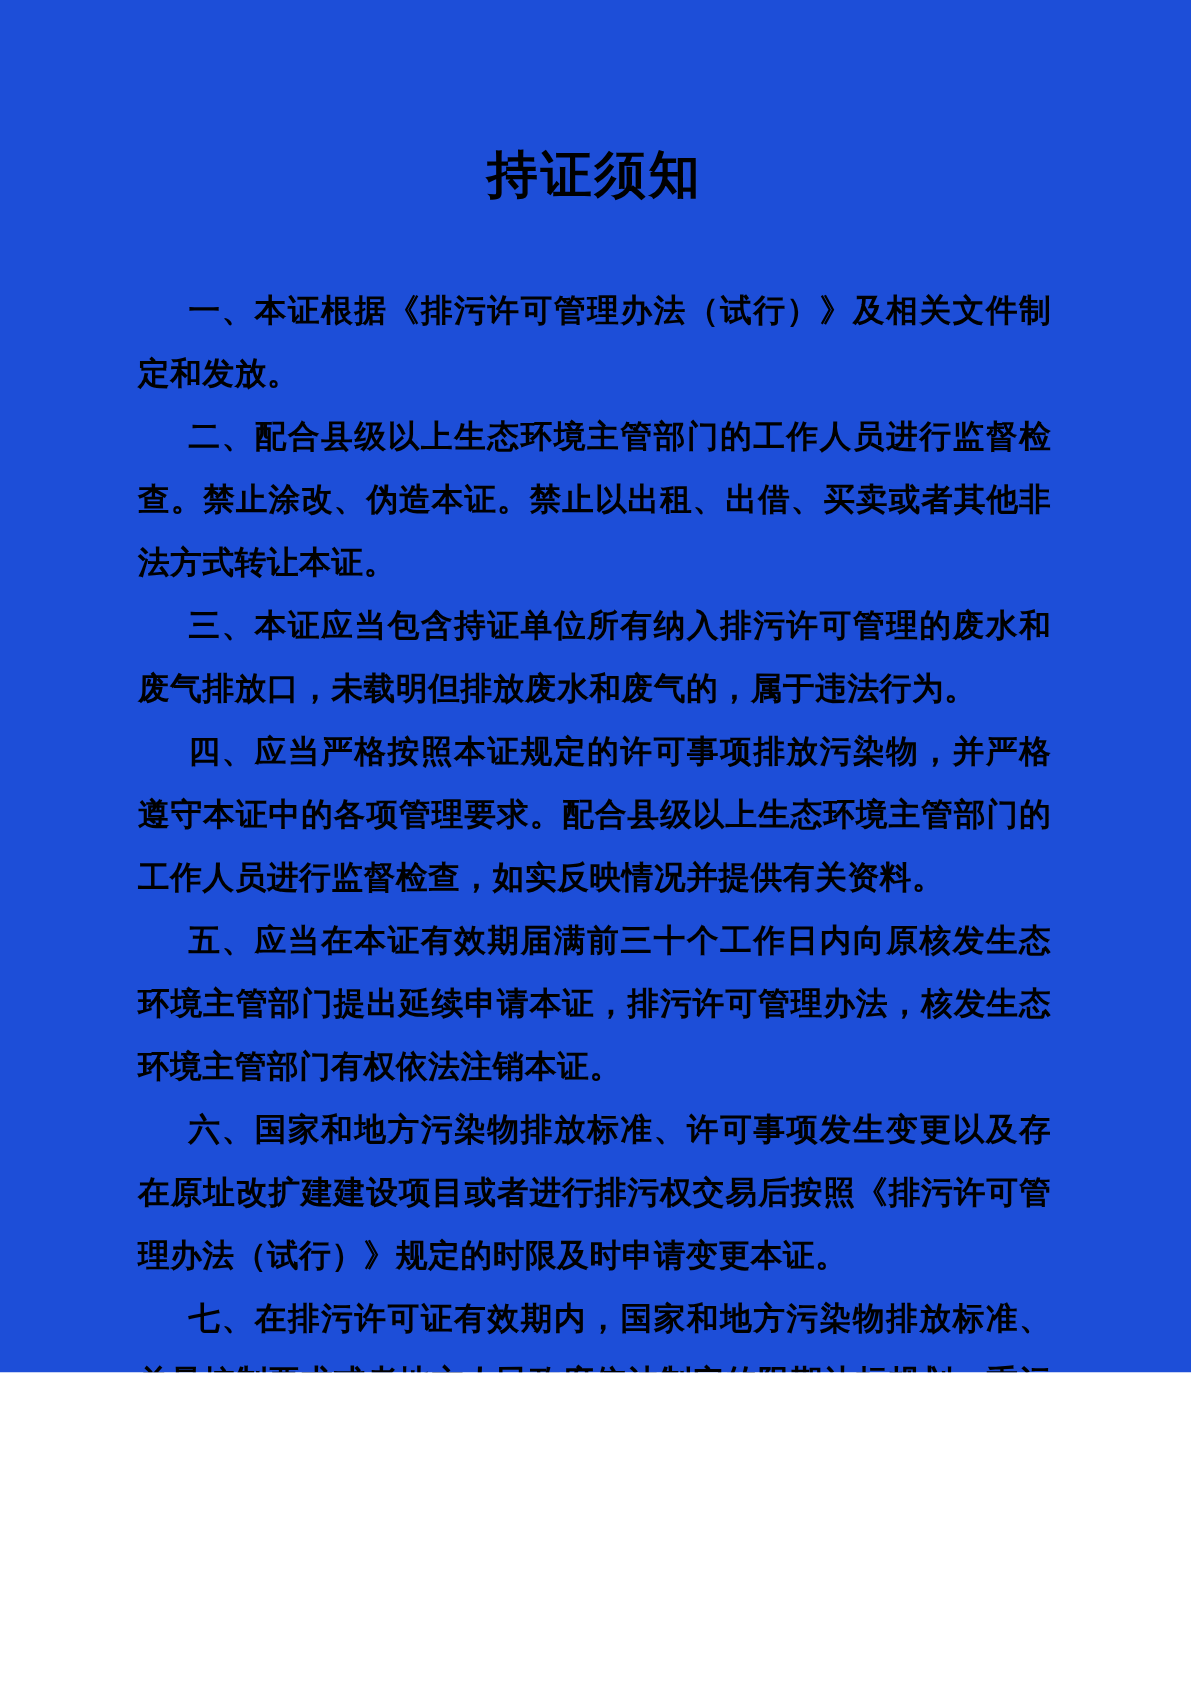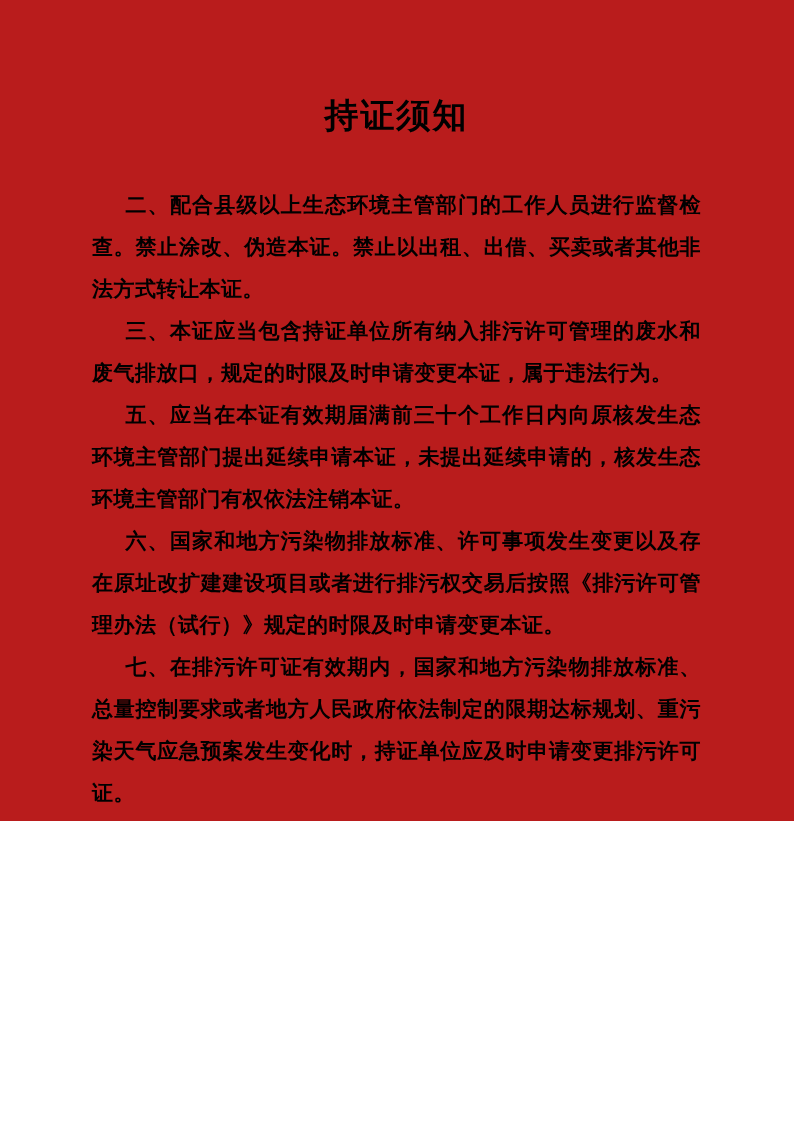--- a/index.html
+++ b/index.html
@@ -4,26 +4,26 @@
 <title>持证须知</title>
 <style>
   html, body {
     margin: 0;
     padding: 0;
     background: #ffffff;
   }
   .page {
     position: relative;
     width: 794px;
-    height: 821px;
+    height: 915px;
     margin: 0 auto;
-    background: #b91c1c;
+    background: #1d4ed8;
     box-sizing: border-box;
     padding: 98px 93px 0 92px;
-    font-family: Liberation Mono, monospace;
+    font-family: Liberation Serif, serif;
     color: #000000;
     overflow: hidden;
   }
   .doc-title {
     margin: 0 0 48px 0;
     font-size: 34px;
     line-height: 40px;
     font-weight: 700;
     letter-spacing: 2px;
     text-align: center;
@@ -39,19 +39,21 @@
     color: #000000;
     letter-spacing: 0.5px;
   }
 </style>
 </head>
 <body>
 
 <div class="page">
   <h1 class="doc-title">持证须知</h1>
   <div class="doc-body">
+    <p>一、本证根据《排污许可管理办法（试行）》及相关文件制定和发放。</p>
     <p>二、配合县级以上生态环境主管部门的工作人员进行监督检查。禁止涂改、伪造本证。禁止以出租、出借、买卖或者其他非法方式转让本证。</p>
-    <p>三、本证应当包含持证单位所有纳入排污许可管理的废水和废气排放口，规定的时限及时申请变更本证，属于违法行为。</p>
-    <p>五、应当在本证有效期届满前三十个工作日内向原核发生态环境主管部门提出延续申请本证，未提出延续申请的，核发生态环境主管部门有权依法注销本证。</p>
+    <p>三、本证应当包含持证单位所有纳入排污许可管理的废水和废气排放口，未载明但排放废水和废气的，属于违法行为。</p>
+    <p>四、应当严格按照本证规定的许可事项排放污染物，并严格遵守本证中的各项管理要求。配合县级以上生态环境主管部门的工作人员进行监督检查，如实反映情况并提供有关资料。</p>
+    <p>五、应当在本证有效期届满前三十个工作日内向原核发生态环境主管部门提出延续申请本证，排污许可管理办法，核发生态环境主管部门有权依法注销本证。</p>
     <p>六、国家和地方污染物排放标准、许可事项发生变更以及存在原址改扩建建设项目或者进行排污权交易后按照《排污许可管理办法（试行）》规定的时限及时申请变更本证。</p>
     <p>七、在排污许可证有效期内，国家和地方污染物排放标准、总量控制要求或者地方人民政府依法制定的限期达标规划、重污染天气应急预案发生变化时，持证单位应及时申请变更排污许可证。</p>
   </div>
 </div>
 
 </body></html>

